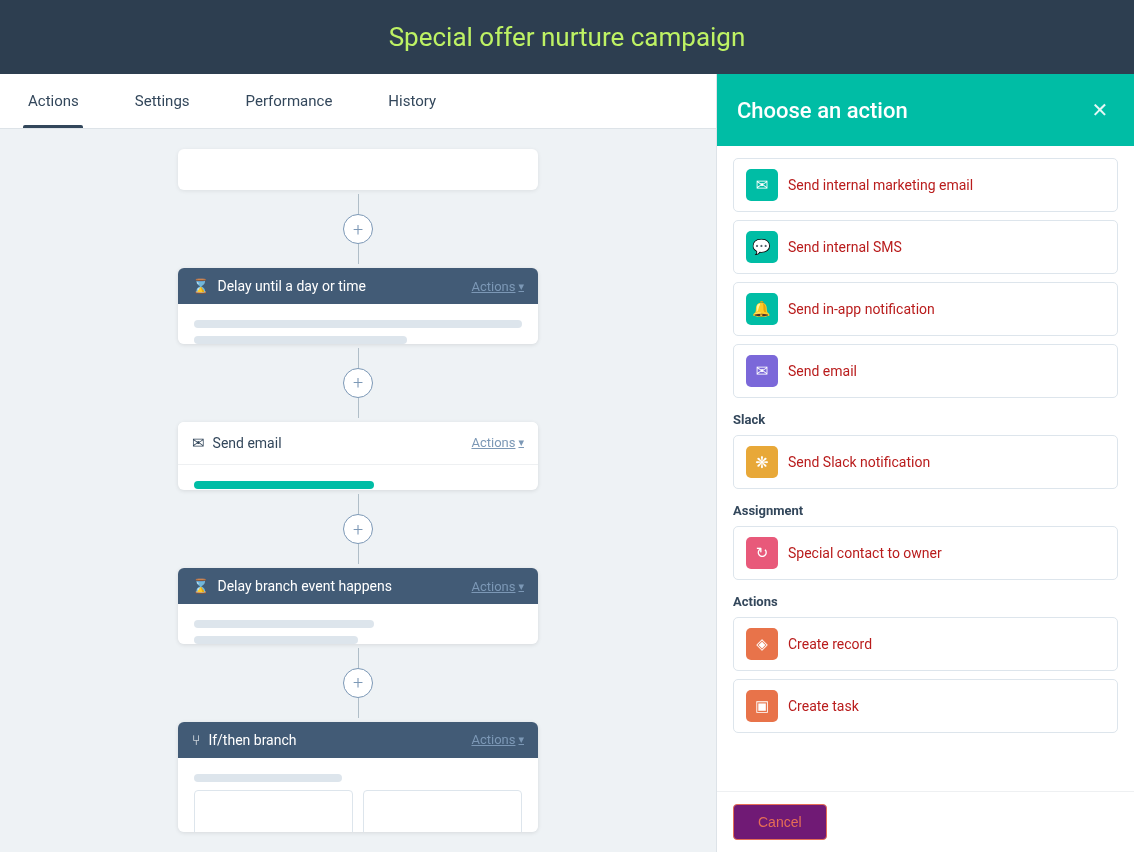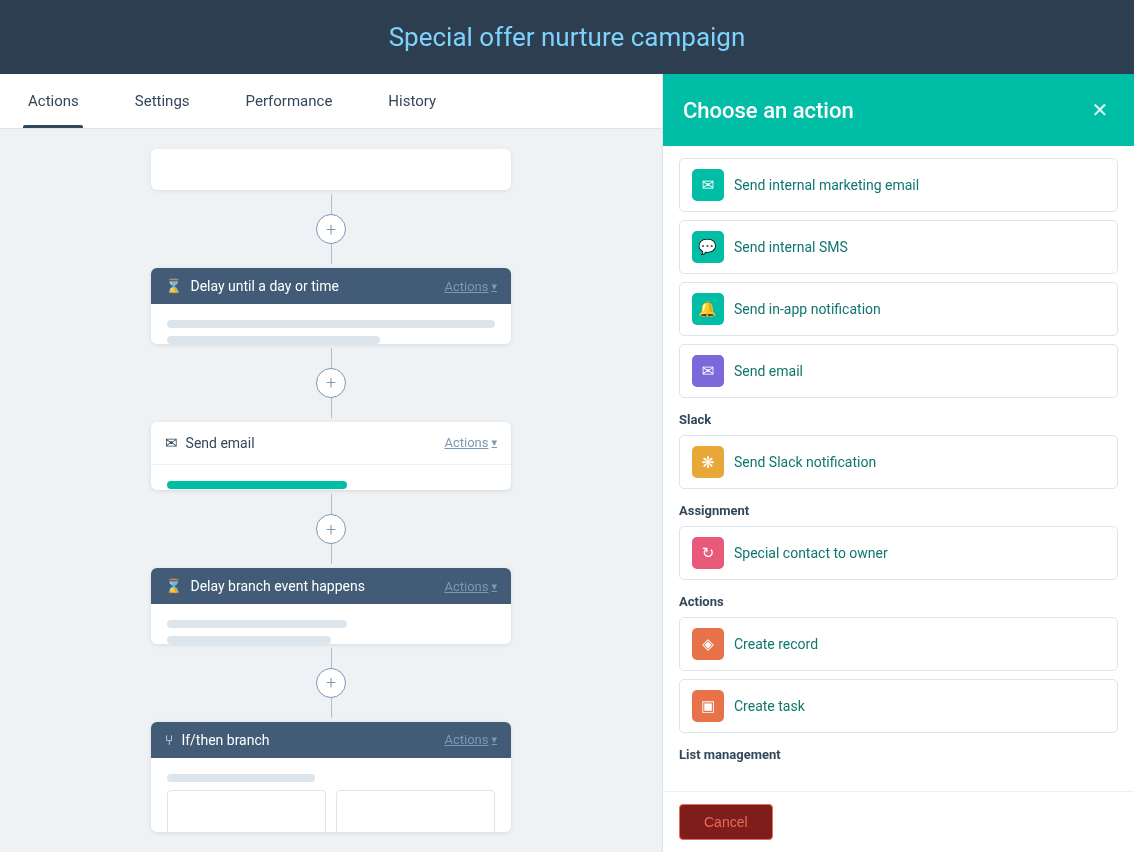--- a/index.html
+++ b/index.html
@@ -9,21 +9,21 @@
       width: 1134px;
       height: 852px;
       overflow: hidden;
       display: flex;
       flex-direction: column;
     }
 
     
     .header {
       background: #2d3e50;
-      color: #7dd3fc;
+      color: #bef264;
       text-align: center;
       padding: 22px 0;
       font-size: 26px;
       font-weight: 400;
       flex-shrink: 0;
     }
 
     
     .main-layout {
       display: flex;
@@ -184,21 +184,21 @@
       font-size: 11px;
     }
 
     
     .step-icon {
       font-size: 14px;
     }
 
     
     .right-panel {
-      width: 472px;
+      width: 418px;
       background: white;
       display: flex;
       flex-direction: column;
       overflow: hidden;
       flex-shrink: 0;
       border-left: 1px solid #dde3e8;
     }
     .right-panel-header {
       background: #00bda5;
       color: white;
@@ -248,40 +248,40 @@
       border-radius: 5px;
       display: flex;
       align-items: center;
       justify-content: center;
       color: white;
       font-size: 15px;
       flex-shrink: 0;
     }
     .action-label {
       font-size: 14px;
-      color: #0f766e;
+      color: #b91c1c;
     }
 
     .section-label {
       font-size: 13px;
       font-weight: 700;
       color: #33475b;
       margin: 14px 0 8px 0;
     }
 
     
     .cancel-section {
       padding: 12px 16px;
       border-top: 1px solid #eef0f2;
       flex-shrink: 0;
     }
     .cancel-btn {
       border: 1.5px solid #e66e56;
       color: #e66e56;
-      background: #7f1d1d;
+      background: #701a75;
       padding: 9px 24px;
       border-radius: 4px;
       font-size: 14px;
       cursor: pointer;
       font-weight: 500;
     }
 
     
     .placeholder-card {
       width: 360px;
@@ -448,21 +448,20 @@
       <div class="section-label">Actions</div>
       <div class="action-item">
         <div class="action-icon" style="background:#e8734a;">◈</div>
         <span class="action-label">Create record</span>
       </div>
       <div class="action-item">
         <div class="action-icon" style="background:#e8734a;">▣</div>
         <span class="action-label">Create task</span>
       </div>
 
-      <div class="section-label">List management</div>
 
     </div>
 
     <div class="cancel-section">
       <button class="cancel-btn">Cancel</button>
     </div>
   </div>
 
 </div>
 

